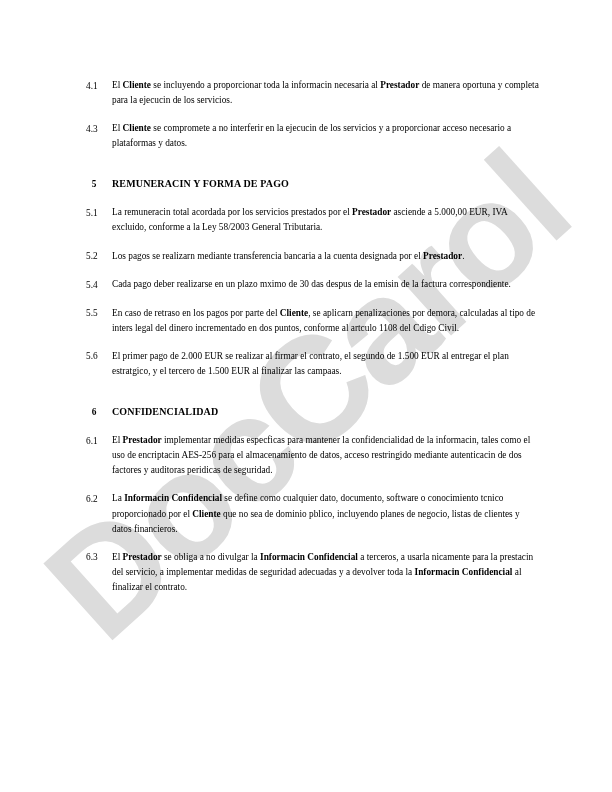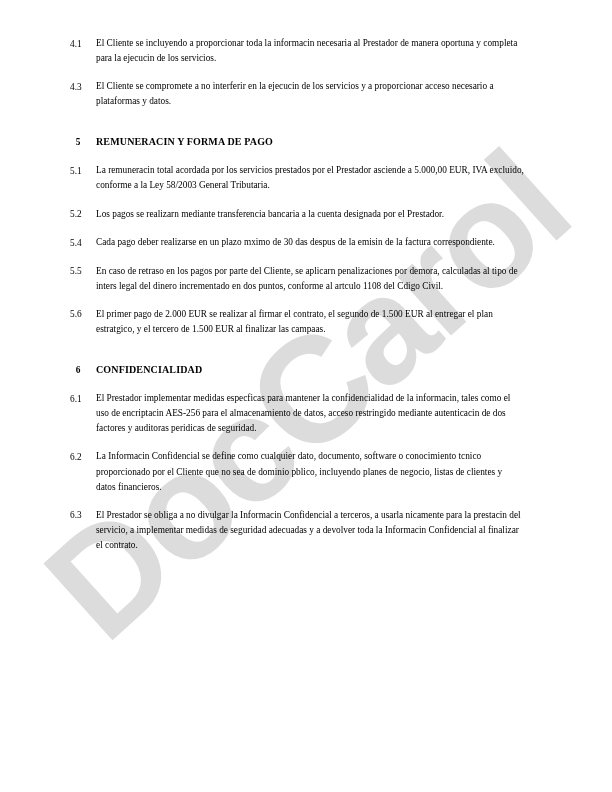--- a/index.html
+++ b/index.html
@@ -37,26 +37,26 @@
     font-size: 150px;
     letter-spacing: -4px;
     color: #dcdcdc;
     line-height: 1;
     user-select: none;
   }
 
   
   .content {
     position: absolute;
-    left: 0;
+    left: 16px;
     top: 0;
     width: 596px;
     height: 792px;
     z-index: 1;
-    padding: 36px 72px 60px 70px;
+    padding: 78px 72px 60px 70px;
     box-sizing: border-box;
   }
 
   .clause {
     display: flex;
     align-items: flex-start;
     margin-bottom: 13px;
   }
   .clause-num {
     width: 26px;
@@ -65,21 +65,21 @@
     line-height: 15.1px;
     text-align: left;
     padding-top: 0.5px;
   }
   .clause-body {
     flex: 1 1 auto;
     font-size: 9.3px;
     line-height: 15.1px;
     text-align: left;
   }
-  .clause-body b { font-weight: 400; }
+  .clause-body b { font-weight: 700; }
 
   .section-heading {
     display: flex;
     align-items: flex-start;
     margin-top: 26px;
     margin-bottom: 14px;
   }
   .section-num {
     width: 26px;
     flex: 0 0 26px;

